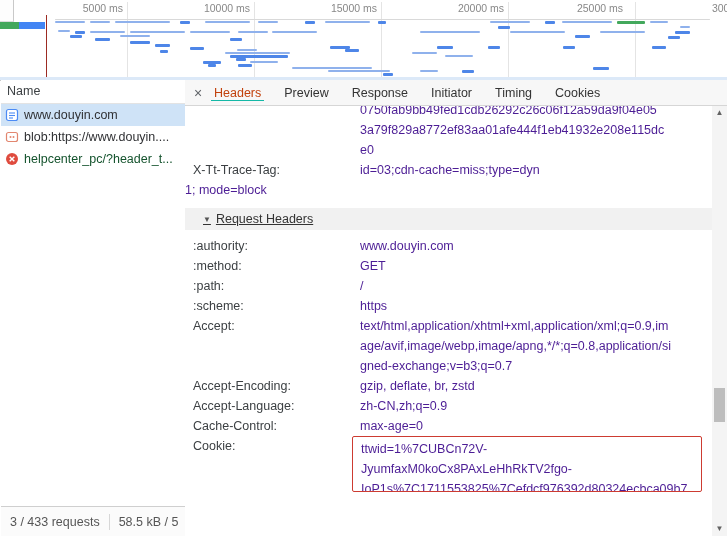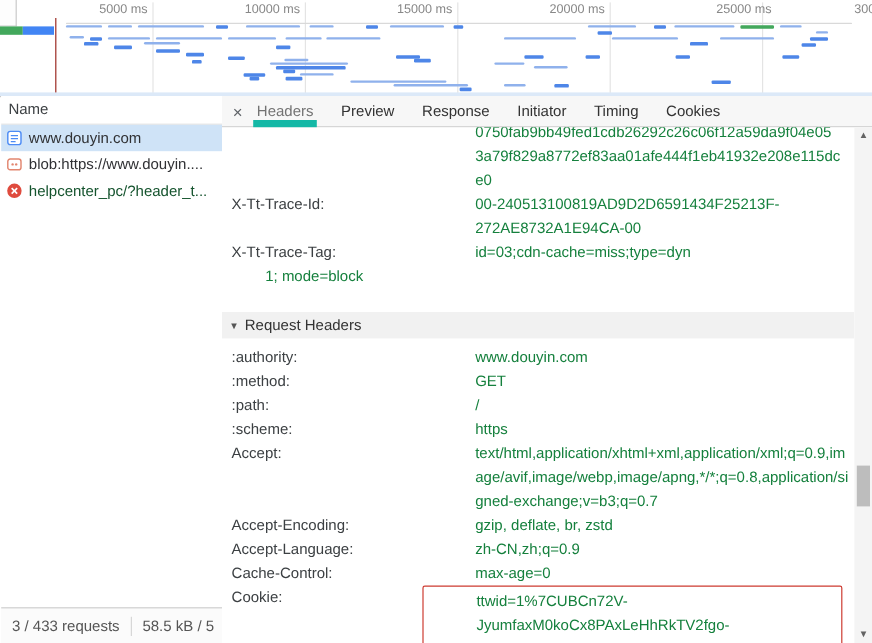--- a/index.html
+++ b/index.html
@@ -35,29 +35,29 @@
   .status-item{padding:0 9px;}
   .status-sep{width:1px;height:16px;background:#d7d7d7;flex:none;}
 
   
   .details{position:absolute;left:185px;top:80px;right:0;bottom:0;background:#fff;}
   .tabbar{position:absolute;left:0;right:0;top:0;height:25px;background:#f7f7f7;
           border-bottom:1px solid #d6d6d6;display:flex;align-items:center;}
   .close-btn{width:26px;text-align:center;color:#5f6368;font-size:14px;cursor:pointer;flex:none;}
   .tab{height:25px;line-height:24px;padding:0 3px;margin-right:17px;color:#333;cursor:pointer;
        box-sizing:border-box;}
-  .tab.active{color:#737373;border-bottom:6px solid #14b8a6;}
+  .tab.active{color:#c2410c;border-bottom:1px solid #14b8a6;}
 
   .hcontent{position:absolute;left:0;top:26px;right:15px;bottom:0;overflow:hidden;}
   .hrow{display:flex;line-height:20px;}
   .hrow.clip-top{margin-top:-6px;}
   .hname{width:167px;padding-left:8px;flex:none;color:#3c4043;}
-  .hval{width:342px;white-space:pre-line;word-break:break-all;color:#15803d;margin-left:36px;}
-  .section-bar{margin-top:20px;height:22px;line-height:22px;background:#f1f1f1;color:#333;
-               padding-left:6px;cursor:pointer;}
+  .hval{width:342px;white-space:pre-line;word-break:break-all;color:#4c1d95;}
+  .section-bar{margin-top:8px;height:22px;line-height:22px;background:#f1f1f1;color:#333;
+               padding-left:18px;cursor:pointer;text-decoration:underline;}
   .section-bar + .hrow{margin-top:6px;}
   .tri{font-size:8px;color:#555;margin-right:5px;vertical-align:1px;}
   .cookie-box{margin-left:-8px;padding:2px 8px 16px 8px;border:1px solid #cd3b31;border-radius:2px;
               width:350px;height:56px;box-sizing:border-box;overflow:hidden;}
 
   
   .vscroll{position:absolute;top:26px;right:0;width:15px;bottom:0;background:#f4f4f4;}
   .scroll-arrow{position:absolute;left:0;width:15px;height:14px;text-align:center;
                 font-size:8px;line-height:14px;color:#636363;cursor:pointer;}
   .scroll-up{top:0;}
@@ -75,21 +75,21 @@
         <div class="gridline" style="left: 254px;"></div>
         <div class="gridline" style="left: 381px;"></div>
         <div class="gridline" style="left: 508px;"></div>
         <div class="gridline" style="left: 635px;"></div>
       </div>
     <div id="ruler">
         <span class="ruler-label" style="right: 604px;">5000 ms</span>
         <span class="ruler-label" style="right: 477px;">10000 ms</span>
         <span class="ruler-label" style="right: 350px;">15000 ms</span>
         <span class="ruler-label" style="right: 223px;">20000 ms</span>
-        <span class="ruler-label" style="right: 84px;">25000 ms</span>
+        <span class="ruler-label" style="right: 104px;">25000 ms</span>
         <span class="ruler-label" style="right: -31px;">30000 ms</span>
       </div>
     <div class="film-box"></div>
     <div id="pagebar">
         <div class="page-bar" style="left: 0px; top: 22px; width: 19px; background: rgb(67, 168, 92);"></div>
         <div class="page-bar" style="left: 19px; top: 22px; width: 26px; background: rgb(66, 133, 244);"></div>
       </div>
     <div class="load-line" id="loadline" style="left: 46px;"></div>
     <div id="wbars">
         <div class="wbar" style="left: 55px; top: 19px; width: 655px; height: 1px; background: rgb(217, 217, 217);"></div>
@@ -205,25 +205,20 @@
     </div>
 
     <div class="hcontent" id="headers-list">
         <div class="hrow clip-top">
           <div class="hname"></div>
           <div class="hval">0750fab9bb49fed1cdb26292c26c06f12a59da9f04e05
 3a79f829a8772ef83aa01afe444f1eb41932e208e115dc
 e0</div>
         </div>
         <div class="hrow">
-          <div class="hname">X-Tt-Trace-Id:</div>
-          <div class="hval">00-240513100819AD9D2D6591434F25213F-
-272AE8732A1E94CA-00</div>
-        </div>
-        <div class="hrow">
           <div class="hname">X-Tt-Trace-Tag:</div>
           <div class="hval">id=03;cdn-cache=miss;type=dyn</div>
         </div>
         <div class="hrow">
           <div class="hval">1; mode=block</div>
         </div>
         <div class="section-bar"><span class="tri">▼</span><span>Request Headers</span></div>
         <div class="hrow">
           <div class="hname">:authority:</div>
           <div class="hval">www.douyin.com</div>

